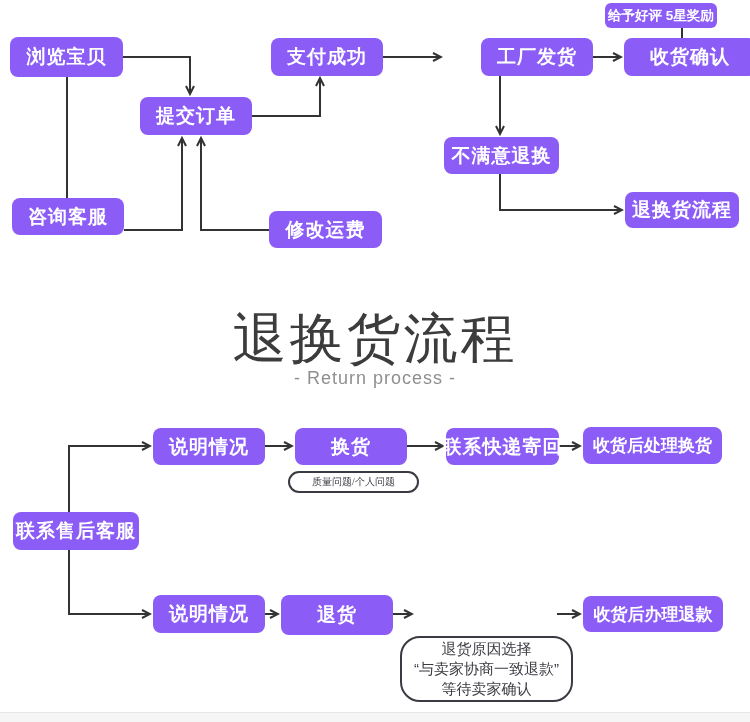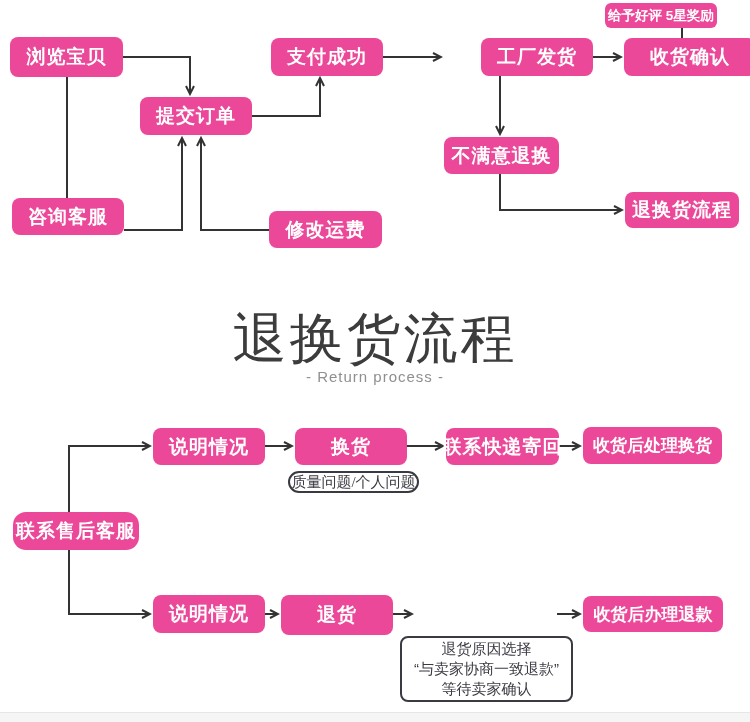--- a/index.html
+++ b/index.html
@@ -7,55 +7,55 @@
     position:relative;
     width:750px;height:722px;
     background:#ffffff;
     overflow:hidden;
     font-family:"Liberation Sans","DejaVu Sans",sans-serif;
   }
   .connectors{position:absolute;left:0;top:0;width:750px;height:722px;}
   .connectors path{stroke:#333333;stroke-width:2;fill:none;}
   .node{
     position:absolute;
-    background:#ec4899;
+    background:#8b5cf6;
     color:#ffffff;
     border-radius:8px;
     display:flex;align-items:center;justify-content:center;
     font-size:19px;font-weight:bold;letter-spacing:1px;
     box-sizing:border-box;
     white-space:nowrap;
   }
   .node.sm{font-size:17px;letter-spacing:0;}
   .node.mini{font-size:13.5px;letter-spacing:0;border-radius:6px;}
   .outline-label{
     position:absolute;
     background:#ffffff;
     border:2px solid #3a3a42;
     color:#3a3a42;
     box-sizing:border-box;
     display:flex;align-items:center;justify-content:center;
     white-space:nowrap;
   }
-  .issue-label{border-radius:11px;font-size:15px;font-weight:400;font-family:Liberation Serif, serif;}
+  .issue-label{border-radius:11px;font-size:10px;font-weight:400;font-family:Liberation Serif, serif;}
   .note-box{
-    border-radius:8px;
+    border-radius:20px;
     flex-direction:column;
     font-size:15px;line-height:20px;font-weight:400;
     text-align:center;
   }
   .title-cn{
     position:absolute;left:0;top:303px;width:750px;
     text-align:center;
     font-size:54px;color:#3c3c3c;font-weight:400;letter-spacing:3px;
   }
   .title-en{
     position:absolute;left:0;top:368px;width:750px;
     text-align:center;
-    font-size:15px;color:#8f8f8f;font-weight:400;letter-spacing:1px;
+    font-size:18px;color:#8f8f8f;font-weight:400;letter-spacing:1px;
   }
   .footer-strip{
     position:absolute;left:0;bottom:0;width:750px;height:9px;
     background:#f5f5f5;border-top:1px solid #e7e7e7;
   }
 </style>
 </head>
 <body>
 
 <div class="canvas">
@@ -93,21 +93,21 @@
   <div class="node mini" style="left:605px;top:3px;width:112px;height:25px;">给予好评 5星奖励</div>
   <div class="node" style="left:624px;top:38px;width:132px;height:38px;">收货确认</div>
   <div class="node" style="left:12px;top:198px;width:112px;height:37px;">咨询客服</div>
   <div class="node" style="left:269px;top:211px;width:113px;height:37px;">修改运费</div>
   <div class="node" style="left:444px;top:137px;width:115px;height:37px;">不满意退换</div>
   <div class="node" style="left:625px;top:192px;width:114px;height:36px;">退换货流程</div>
 
   <div class="title-cn">退换货流程</div>
   <div class="title-en">- Return process -</div>
 
-  <div class="node" style="left:13px;top:512px;width:126px;height:38px;border-radius:13px;">联系售后客服</div>
+  <div class="node" style="left:13px;top:512px;width:126px;height:38px;">联系售后客服</div>
   <div class="node" style="left:153px;top:428px;width:112px;height:37px;">说明情况</div>
   <div class="node" style="left:295px;top:428px;width:112px;height:37px;">换货</div>
   <div class="outline-label issue-label" style="left:288px;top:471px;width:131px;height:22px;">质量问题/个人问题</div>
   <div class="node" style="left:446px;top:428px;width:113px;height:37px;">联系快递寄回</div>
   <div class="node sm" style="left:583px;top:427px;width:139px;height:37px;">收货后处理换货</div>
   <div class="node" style="left:153px;top:595px;width:112px;height:38px;">说明情况</div>
   <div class="node" style="left:281px;top:595px;width:112px;height:40px;">退货</div>
   <div class="node sm" style="left:583px;top:596px;width:140px;height:36px;">收货后办理退款</div>
 
   <div class="outline-label note-box" style="left:400px;top:636px;width:173px;height:66px;">

